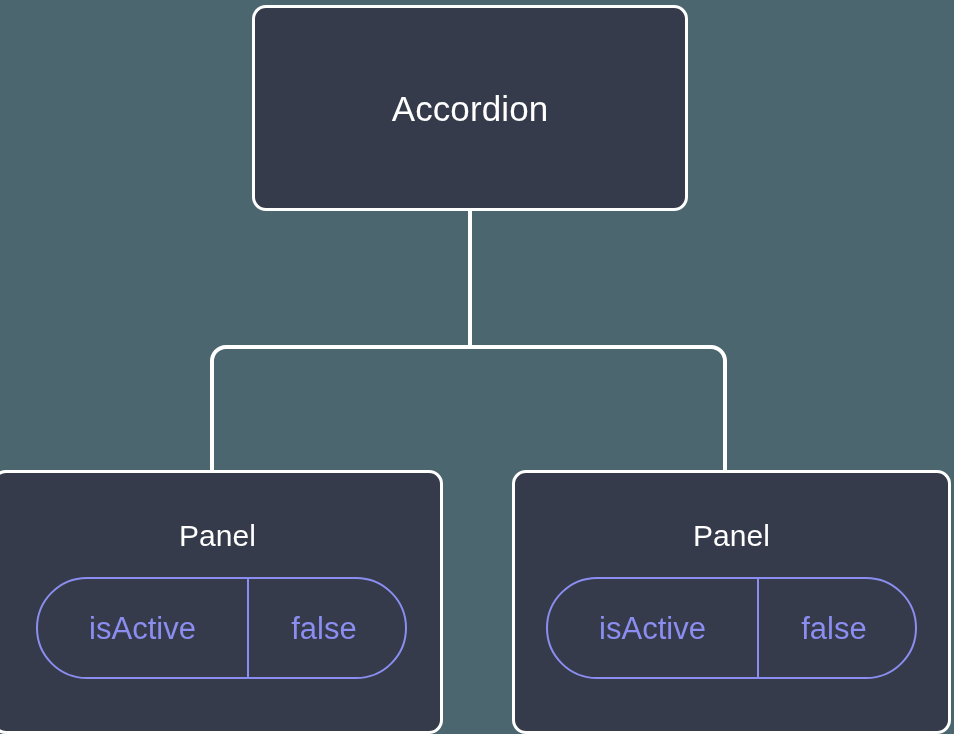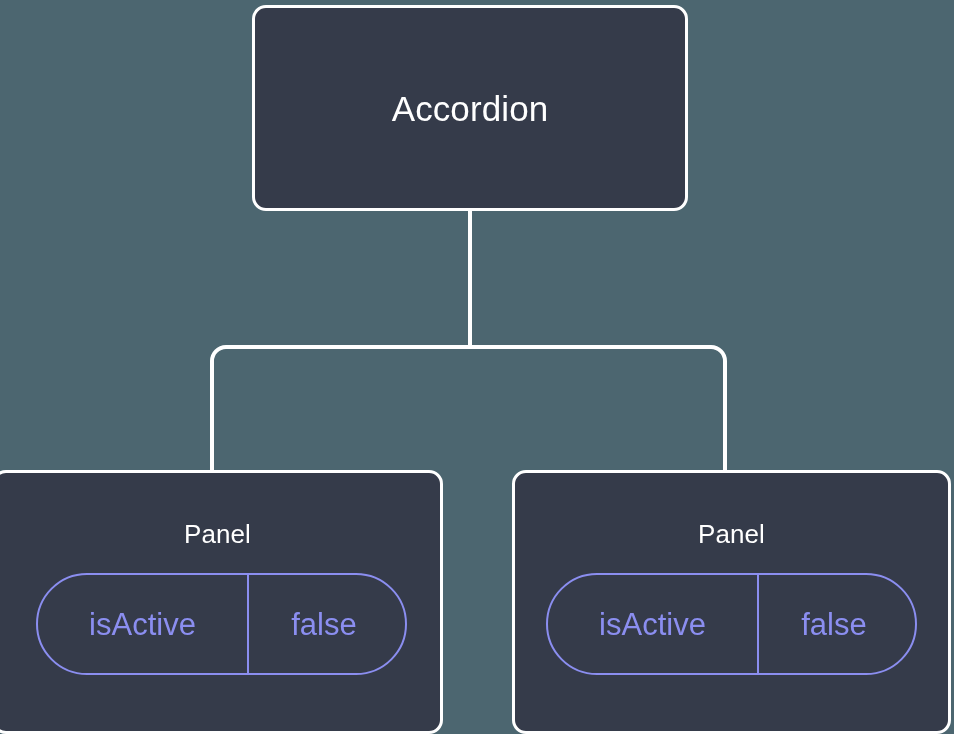--- a/index.html
+++ b/index.html
@@ -70,21 +70,21 @@
     left: -8px;
     width: 451px;
   }
   .node-child-right {
     left: 512px;
     width: 439px;
   }
 
   .node-title {
     color: #ffffff;
-    font-size: 26px;
+    font-size: 30px;
     line-height: 1;
     letter-spacing: 0.1px;
     white-space: nowrap;
   }
 
   
   .state-pill {
     margin-top: 26px;
     height: 102px;
     display: flex;

